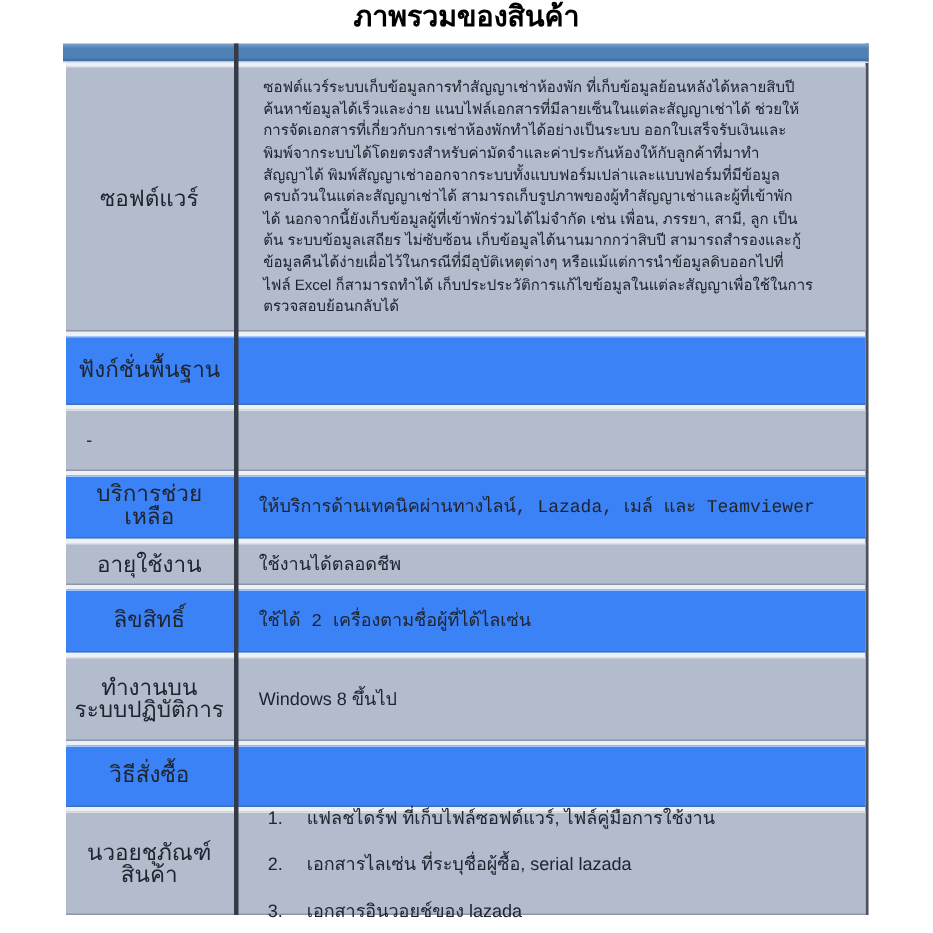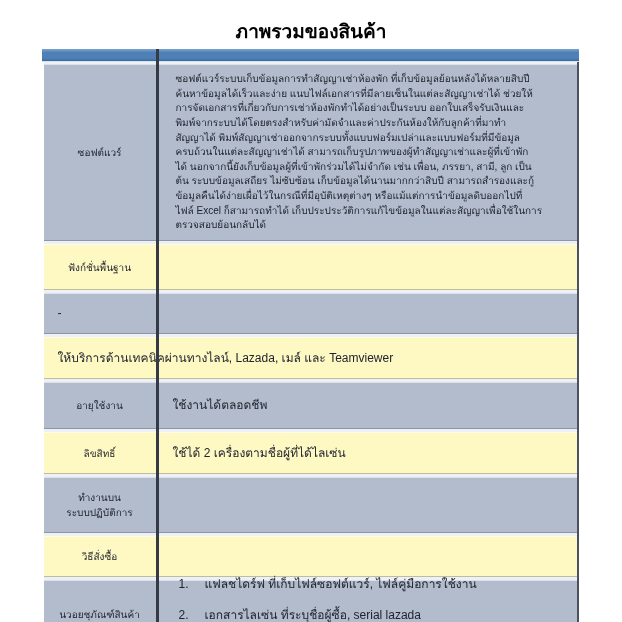--- a/index.html
+++ b/index.html
@@ -2,21 +2,21 @@
 <html><head>
 <meta charset="utf-8">
 <style>
   html,body{margin:0;padding:0;background:#ffffff;}
   body{
     width:622px;height:622px;overflow:hidden;
     font-family:"Liberation Sans","DejaVu Sans",sans-serif;
     color:#20242e;
   }
   .page-title{
-    margin:0;padding-top:20px;height:29px;line-height:24px;
+    margin:0;padding-top:0;height:29px;line-height:24px;
     text-align:center;font-size:19px;font-weight:bold;color:#000;
   }
   .ov-table{
     position:relative;width:533px;margin:0 auto;
     background:#edf1f6;
     border-right:2px solid #4b515e;
   }
   .header-bar{
     position:relative;left:-2px;width:calc(100% + 4px);
     height:13px;margin-bottom:2px;
@@ -26,25 +26,25 @@
   .col-divider{
     position:absolute;top:0;bottom:0;left:112px;width:3px;
     background:#343a46;z-index:5;
   }
   .row{
     display:flex;margin-bottom:3px;
     box-shadow:inset 0 1px 0 rgba(255,255,255,0.55), inset 0 -1px 0 rgba(70,80,95,0.35);
   }
   .row:last-child{margin-bottom:0;}
   .row.blue{background:#b2bccd;}
-  .row.gray{background:#fef9c3;}
+  .row.gray{background:#3b82f6;font-family:Liberation Mono, monospace;}
   .cell{box-sizing:border-box;white-space:pre-line;}
   .label-cell{
     width:115px;display:flex;align-items:center;justify-content:center;
-    text-align:center;font-size:10px;padding:2px 8px 2px 5px;line-height:15px;border-radius:29px;
+    text-align:center;font-size:15px;padding:2px 8px 2px 5px;line-height:15px;border-radius:29px;
   }
   .content-cell{
     flex:1;display:flex;align-items:center;
     font-size:12px;padding:4px 12px 4px 14px;line-height:15px;
   }
   .row-software .content-cell{
     font-size:10px;line-height:14.6px;padding-left:17px;padding-right:8px;
   }
   .pack-list{display:block;padding-left:6px;}
   .pack-item{display:flex;font-size:12px;line-height:16px;}
@@ -77,36 +77,38 @@
 
   <div class="row gray" style="height:46px">
     <div class="cell label-cell">ฟังก์ชั่นพื้นฐาน</div>
   </div>
 
   <div class="row blue" style="height:41px">
     <div class="cell content-cell">-</div>
   </div>
 
   <div class="row gray" style="height:42px">
+    <div class="cell label-cell">บริการช่วยเหลือ</div>
     <div class="cell content-cell">ให้บริการด้านเทคนิคผ่านทางไลน์,  Lazada, เมล์ และ Teamviewer</div>
   </div>
 
-  <div class="row blue" style="height:47px">
+  <div class="row blue" style="height:28px">
     <div class="cell label-cell">อายุใช้งาน</div>
     <div class="cell content-cell">ใช้งานได้ตลอดชีพ</div>
   </div>
 
   <div class="row gray" style="height:42px">
     <div class="cell label-cell">ลิขสิทธิ์</div>
     <div class="cell content-cell">ใช้ได้ 2 เครื่องตามชื่อผู้ที่ได้ไลเซ่น</div>
   </div>
 
   <div class="row blue" style="height:56px">
     <div class="cell label-cell">ทำงานบน
 ระบบปฏิบัติการ</div>
+    <div class="cell content-cell">Windows 8 ขึ้นไป</div>
   </div>
 
   <div class="row gray" style="height:41px">
     <div class="cell label-cell">วิธีสั่งซื้อ</div>
   </div>
 
   <div class="row blue" style="height:69px">
     <div class="cell label-cell">นวอยชุภัณฑ์สินค้า</div>
     <div class="cell content-cell">
       <div class="pack-list">

